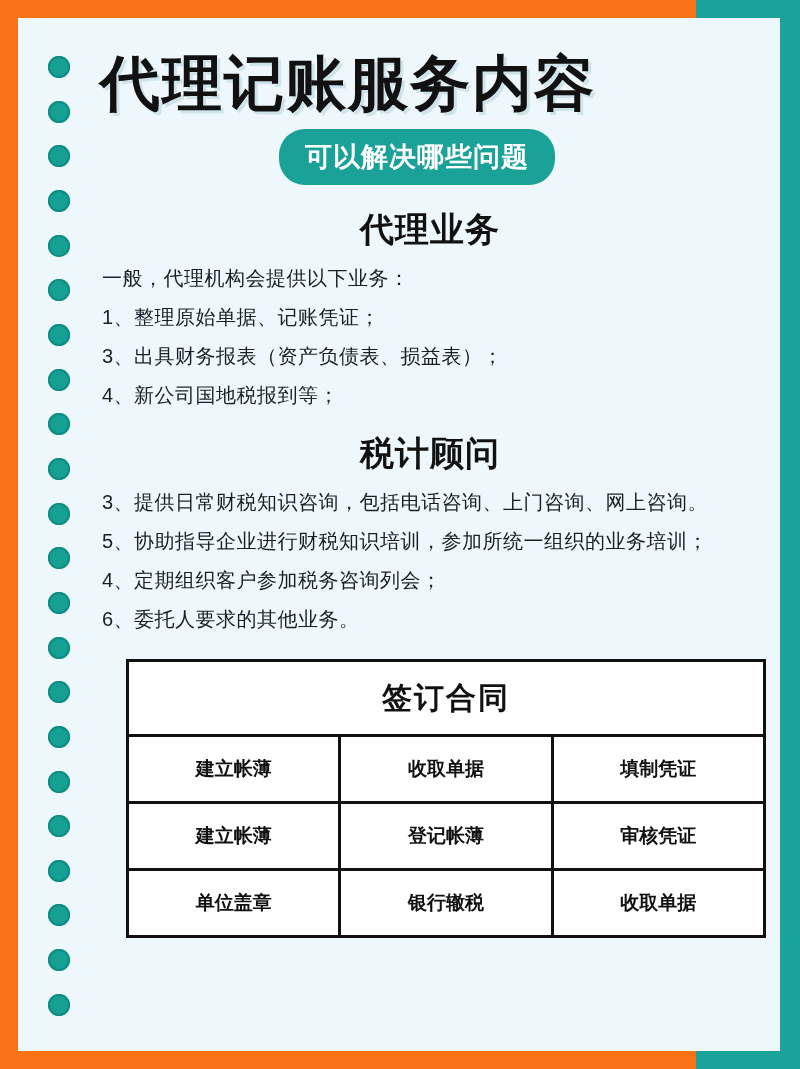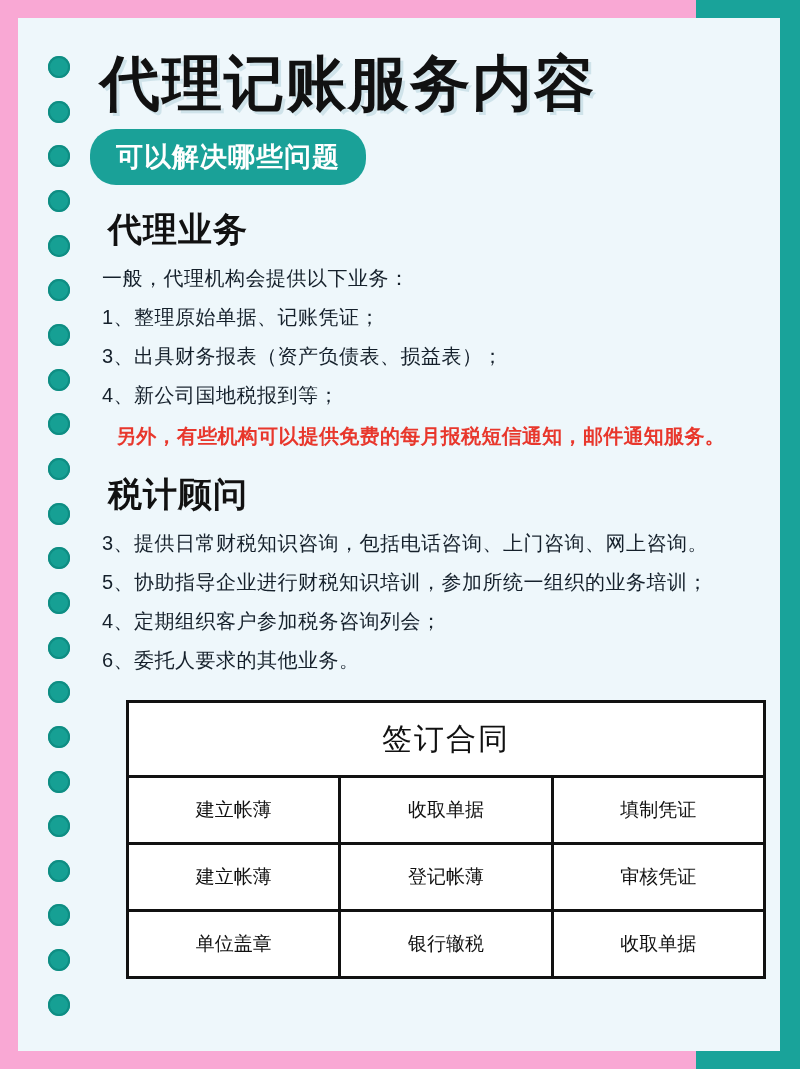--- a/index.html
+++ b/index.html
@@ -10,21 +10,21 @@
     width: 800px;
     height: 1069px;
     background: #19a39a;
     font-family: "Liberation Sans", sans-serif;
     overflow: hidden;
   }
   .poster {
     position: relative;
     width: 696px;
     height: 1069px;
-    background: #f9a8d4;
+    background: #f97316;
     box-sizing: border-box;
     padding: 18px 8px 18px 18px;
   }
   .sheet {
     position: relative;
     width: 762px;
     height: 1033px;
     background: #eef7fb;
     box-sizing: border-box;
     padding: 30px 28px 20px 72px;
@@ -55,40 +55,41 @@
     font-weight: bold;
     letter-spacing: 2px;
     color: #111;
     line-height: 1.05;
     margin: 4px 0 0 10px;
     text-shadow: 3px 3px 0 #cfe3ea;
     white-space: nowrap;
   }
   .subtitle-row {
     display: flex;
-    justify-content: flex-start;
+    justify-content: center;
     margin-top: 14px;
     padding-right: 8px;
   }
   .subtitle {
     background: #1aa198;
     color: #ffffff;
     font-size: 27px;
     font-weight: bold;
     border-radius: 26px;
     padding: 10px 26px;
     letter-spacing: 1px;
   }
 
   .section-head {
     font-size: 34px;
     font-weight: bold;
     color: #111;
     margin: 22px 0 4px 18px;
     letter-spacing: 1px;
+    text-align: center;
   }
   .lead, .item {
     font-size: 20px;
     color: #15202b;
     margin: 12px 0 0 12px;
     line-height: 1.35;
     letter-spacing: 0.5px;
   }
   .note {
     font-size: 20px;
@@ -105,21 +106,21 @@
     border: 3px solid #111;
     border-collapse: collapse;
     background: #ffffff;
   }
   .flow td {
     border: 3px solid #111;
     height: 62px;
     text-align: center;
     vertical-align: middle;
     font-size: 19px;
-    font-weight: normal;
+    font-weight: bold;
     color: #111;
     position: relative;
     width: 33.33%;
   }
   .flow td.title-cell {
     font-size: 30px;
     height: 70px;
     letter-spacing: 2px;
     border-left: 3px solid #111;
     border-right: 3px solid #111;
@@ -160,21 +161,20 @@
 
     <div class="subtitle-row">
       <span class="subtitle">可以解决哪些问题</span>
     </div>
 
     <h2 class="section-head">代理业务</h2>
     <p class="lead">一般，代理机构会提供以下业务：</p>
     <p class="item">1、整理原始单据、记账凭证；</p>
     <p class="item">3、出具财务报表（资产负债表、损益表）；</p>
     <p class="item">4、新公司国地税报到等；</p>
-    <p class="note">另外，有些机构可以提供免费的每月报税短信通知，邮件通知服务。</p>
 
     <h2 class="section-head">税计顾问</h2>
     <p class="item">3、提供日常财税知识咨询，包括电话咨询、上门咨询、网上咨询。</p>
     <p class="item">5、协助指导企业进行财税知识培训，参加所统一组织的业务培训；</p>
     <p class="item">4、定期组织客户参加税务咨询列会；</p>
     <p class="item">6、委托人要求的其他业务。</p>
 
     <table class="flow">
       <tbody>
           <tr>

